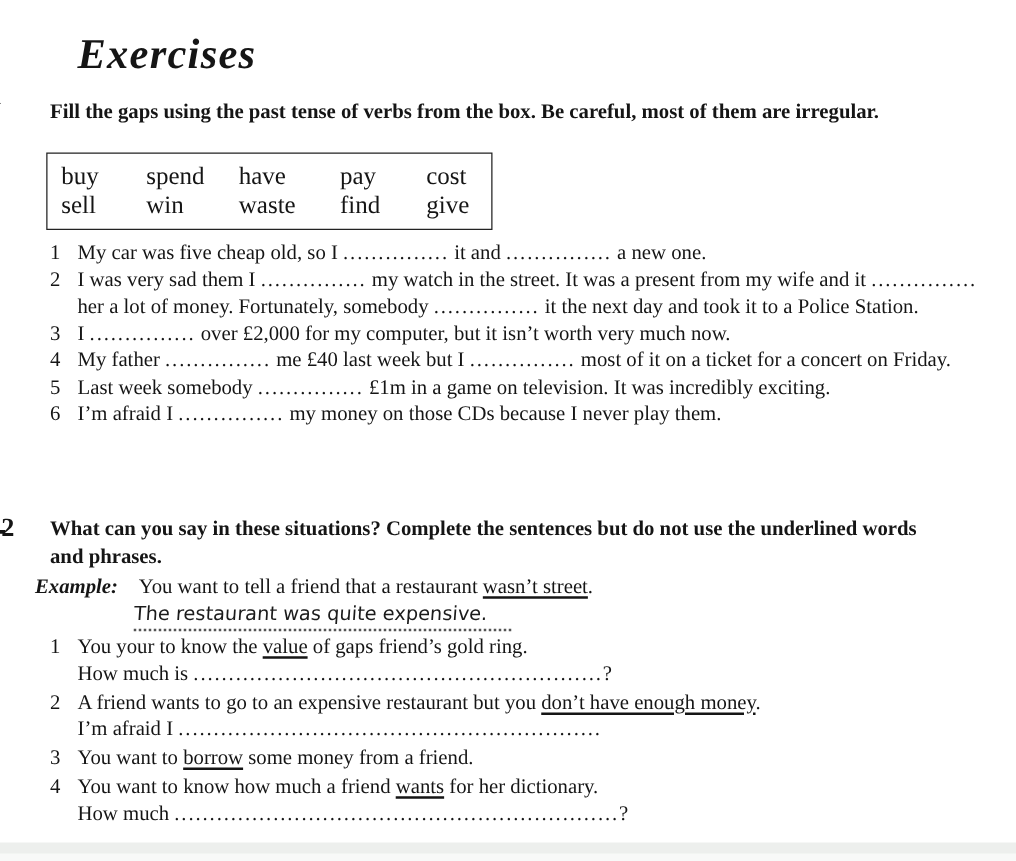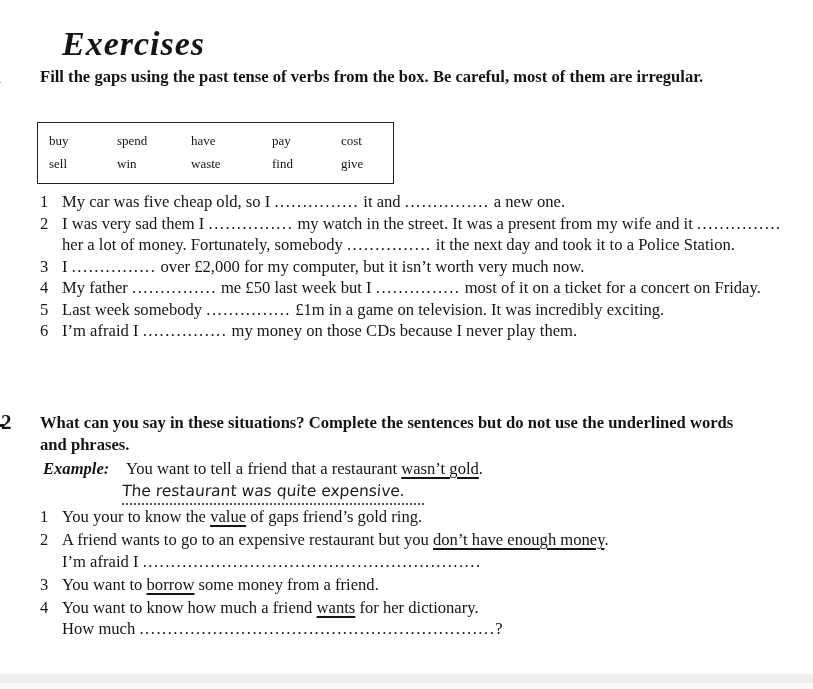--- a/index.html
+++ b/index.html
@@ -24,44 +24,44 @@
   }
   .marker-1{top:66px;left:-9px;}
   .marker-2{top:412px;left:1px;}
   .edge-artifact{
     position:absolute;top:424px;left:0;width:4px;height:3px;background:#151515;
   }
   .instr{
     position:absolute;left:40px;width:710px;
     font-weight:700;font-size:16.6px;line-height:21.5px;
   }
-  .instr-1{top:66px;}
+  .instr-1{top:78px;}
   .instr-2{top:412px;}
   .verb-box{
     position:absolute;top:122px;left:37px;
     width:344px;
     border:1.6px solid #222;
     padding:7px 0 8px 11px;
     display:grid;
     grid-template-columns:68px 74px 81px 69px 52px;
     row-gap:1px;
-    font-size:13px;line-height:22px;
+    font-size:20px;line-height:22px;
   }
   .verb-box span{display:block;}
   .list{position:absolute;left:40px;}
   .list-1{top:191px;width:760px;}
   .list-2{top:506px;width:760px;}
   .li{display:flex;font-size:16.6px;line-height:21.5px;}
   .list-2 .li{margin-bottom:1.5px;}
   .num{width:22px;flex-shrink:0;}
   .txt{flex:1;}
   .dots{letter-spacing:1.5px;}
   .resp{display:block;}
   .u{text-decoration:underline;text-decoration-thickness:1.5px;text-underline-offset:2.5px;}
-  .example{position:absolute;top:458px;left:43px;display:flex;font-size:16.6px;line-height:21.5px;width:740px;}
+  .example{position:absolute;top:458px;left:28px;display:flex;font-size:16.6px;line-height:21.5px;width:740px;}
   .ex-label{width:83px;flex-shrink:0;font-weight:700;font-style:italic;}
   .answer-line{
     display:inline-block;
     margin-left:-4px;margin-top:0px;
     width:302px;
     border-bottom:2px dotted #555;
     padding-bottom:1px;
   }
   .handwriting{
     font-family:"DejaVu Sans", sans-serif;
@@ -106,48 +106,48 @@
     <div class="li">
       <span class="num">2</span>
       <span class="txt"><span>I was very sad them I </span><span class="dots">...............</span><span> my watch in the street. It was a present from my wife and it </span><span class="dots">...............</span><span> her a lot of money. Fortunately, somebody </span><span class="dots">...............</span><span> it the next day and took it to a Police Station.</span></span>
     </div>
     <div class="li">
       <span class="num">3</span>
       <span class="txt"><span>I </span><span class="dots">...............</span><span> over £2,000 for my computer, but it isn’t worth very much now.</span></span>
     </div>
     <div class="li">
       <span class="num">4</span>
-      <span class="txt"><span>My father </span><span class="dots">...............</span><span> me £50 last week but I </span><span class="dots">...............</span><span> most of it on a ticket for a concert on Friday.</span></span>
+      <span class="txt"><span>My father </span><span class="dots">...............</span><span> me £40 last week but I </span><span class="dots">...............</span><span> most of it on a ticket for a concert on Friday.</span></span>
     </div>
     <div class="li">
       <span class="num">5</span>
       <span class="txt"><span>Last week somebody </span><span class="dots">...............</span><span> £1m in a game on television. It was incredibly exciting.</span></span>
     </div>
     <div class="li">
       <span class="num">6</span>
       <span class="txt"><span>I’m afraid I </span><span class="dots">...............</span><span> my money on those CDs because I never play them.</span></span>
     </div>
   </div>
 
   <div class="marker marker-2">2</div>
   <div class="edge-artifact"></div>
   <div class="instr instr-2">What can you say in these situations? Complete the sentences but do not use the underlined words and phrases.</div>
 
   <div class="example">
     <span class="ex-label">Example:</span>
     <span class="txt">
-      <span><span>You want to tell a friend that a restaurant </span><span class="u">wasn’t gold</span><span>.</span></span>
+      <span><span>You want to tell a friend that a restaurant </span><span class="u">wasn’t street</span><span>.</span></span>
       <span class="answer-line"><span class="handwriting">The restaurant was quite expensive.</span></span>
     </span>
   </div>
 
   <div class="list list-2">
     <div class="li">
       <span class="num">1</span>
-      <span class="txt"><span>You your to know the </span><span class="u">value</span><span> of gaps friend’s gold ring.</span></span>
+      <span class="txt"><span>You your to know the </span><span class="u">value</span><span> of gaps friend’s gold ring.</span><span class="resp"><span>How much is </span><span class="dots">..........................................................</span><span>?</span></span></span>
     </div>
     <div class="li">
       <span class="num">2</span>
       <span class="txt"><span>A friend wants to go to an expensive restaurant but you </span><span class="u">don’t have enough money</span><span>.</span><span class="resp"><span>I’m afraid I </span><span class="dots">...........................................................</span><span>.</span></span></span>
     </div>
     <div class="li">
       <span class="num">3</span>
       <span class="txt"><span>You want to </span><span class="u">borrow</span><span> some money from a friend.</span></span>
     </div>
     <div class="li">

